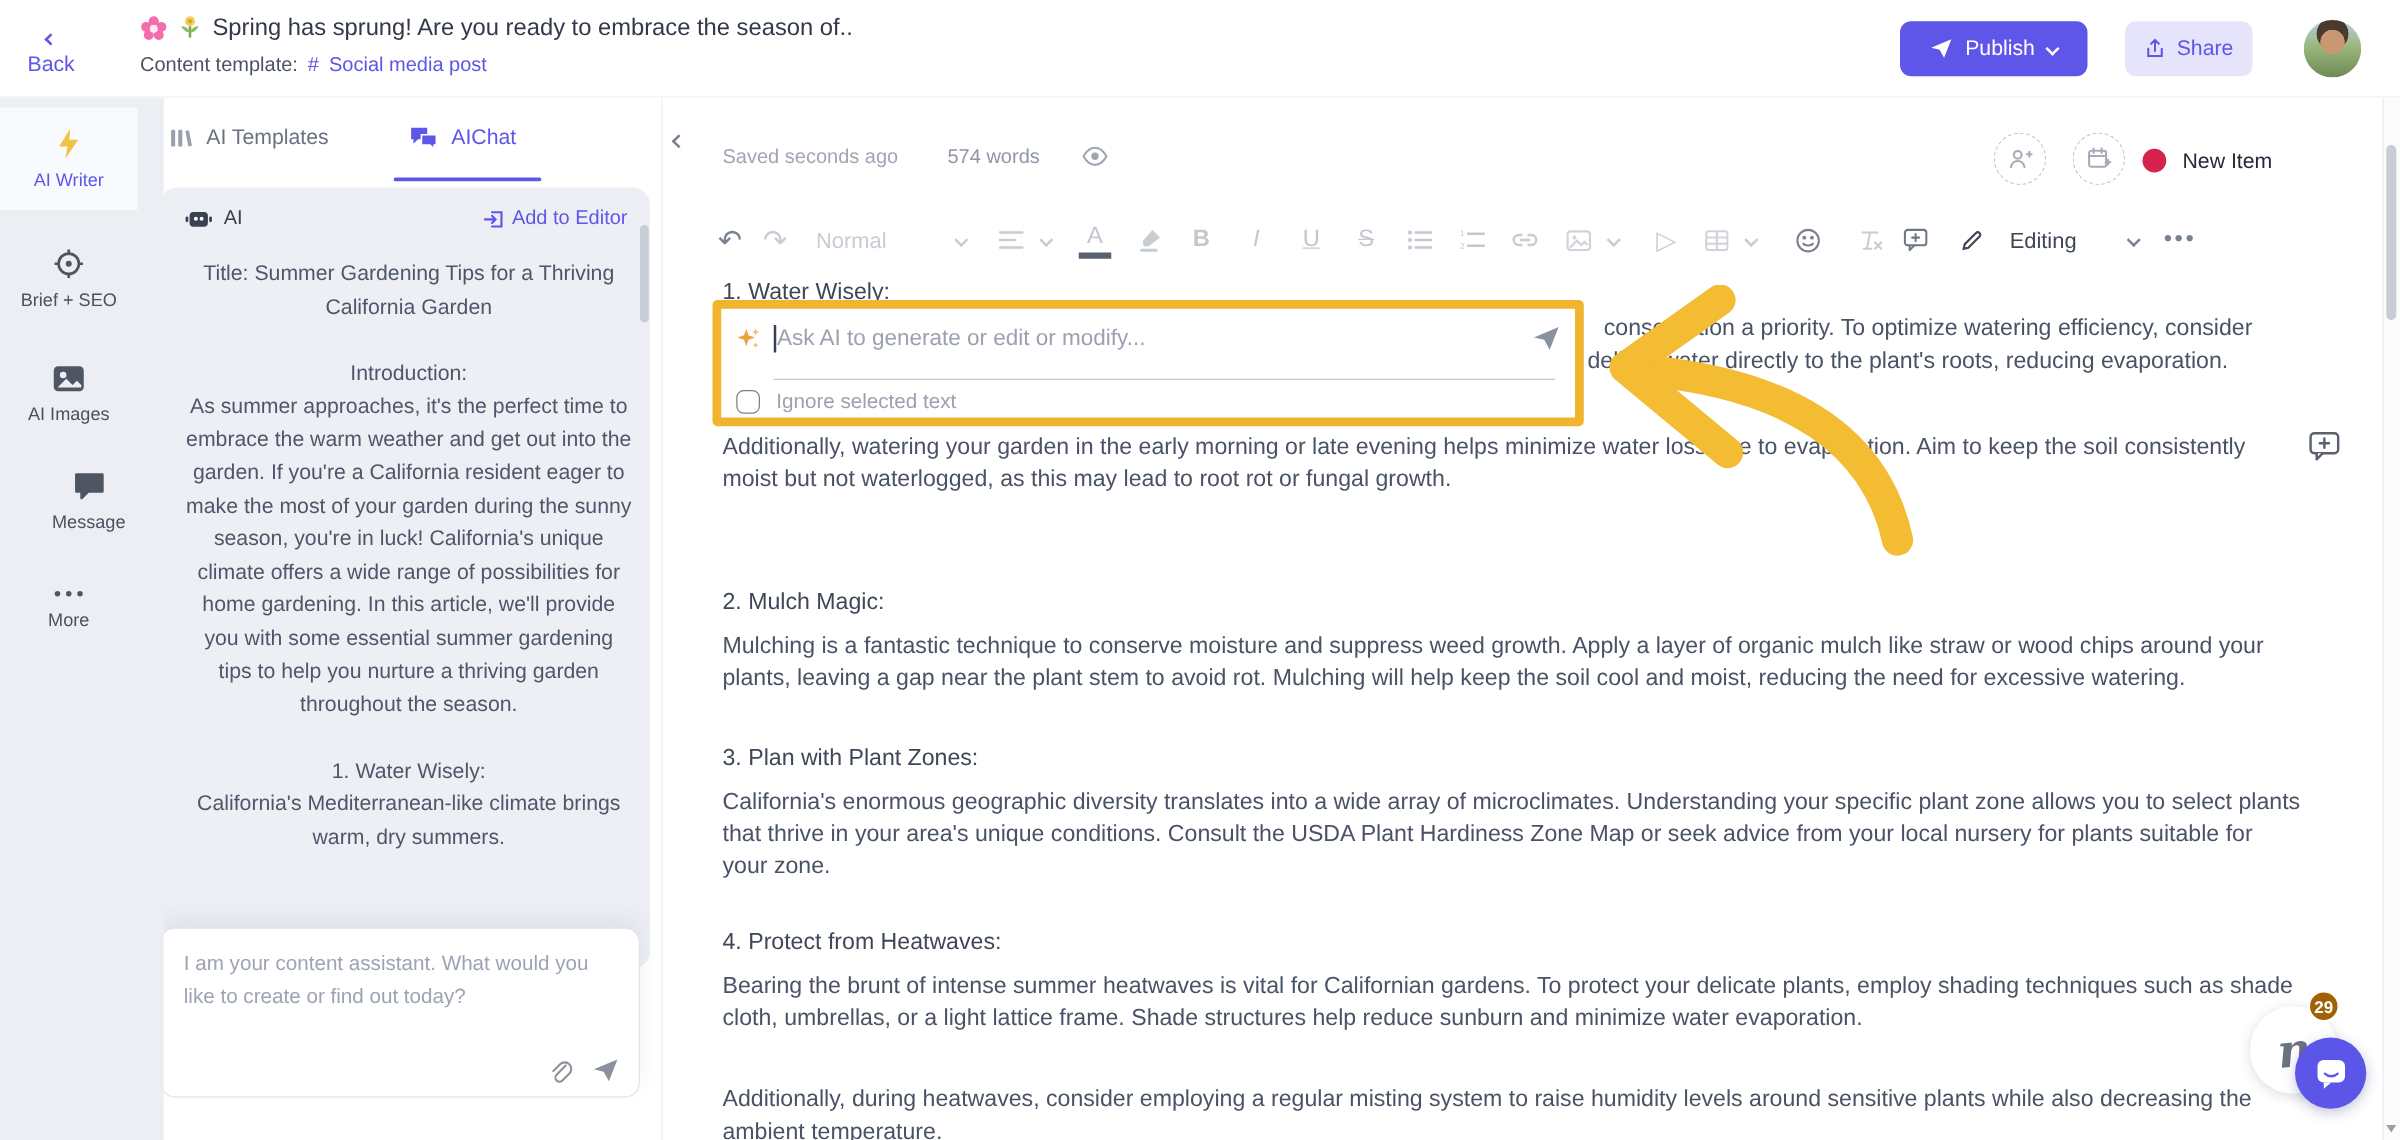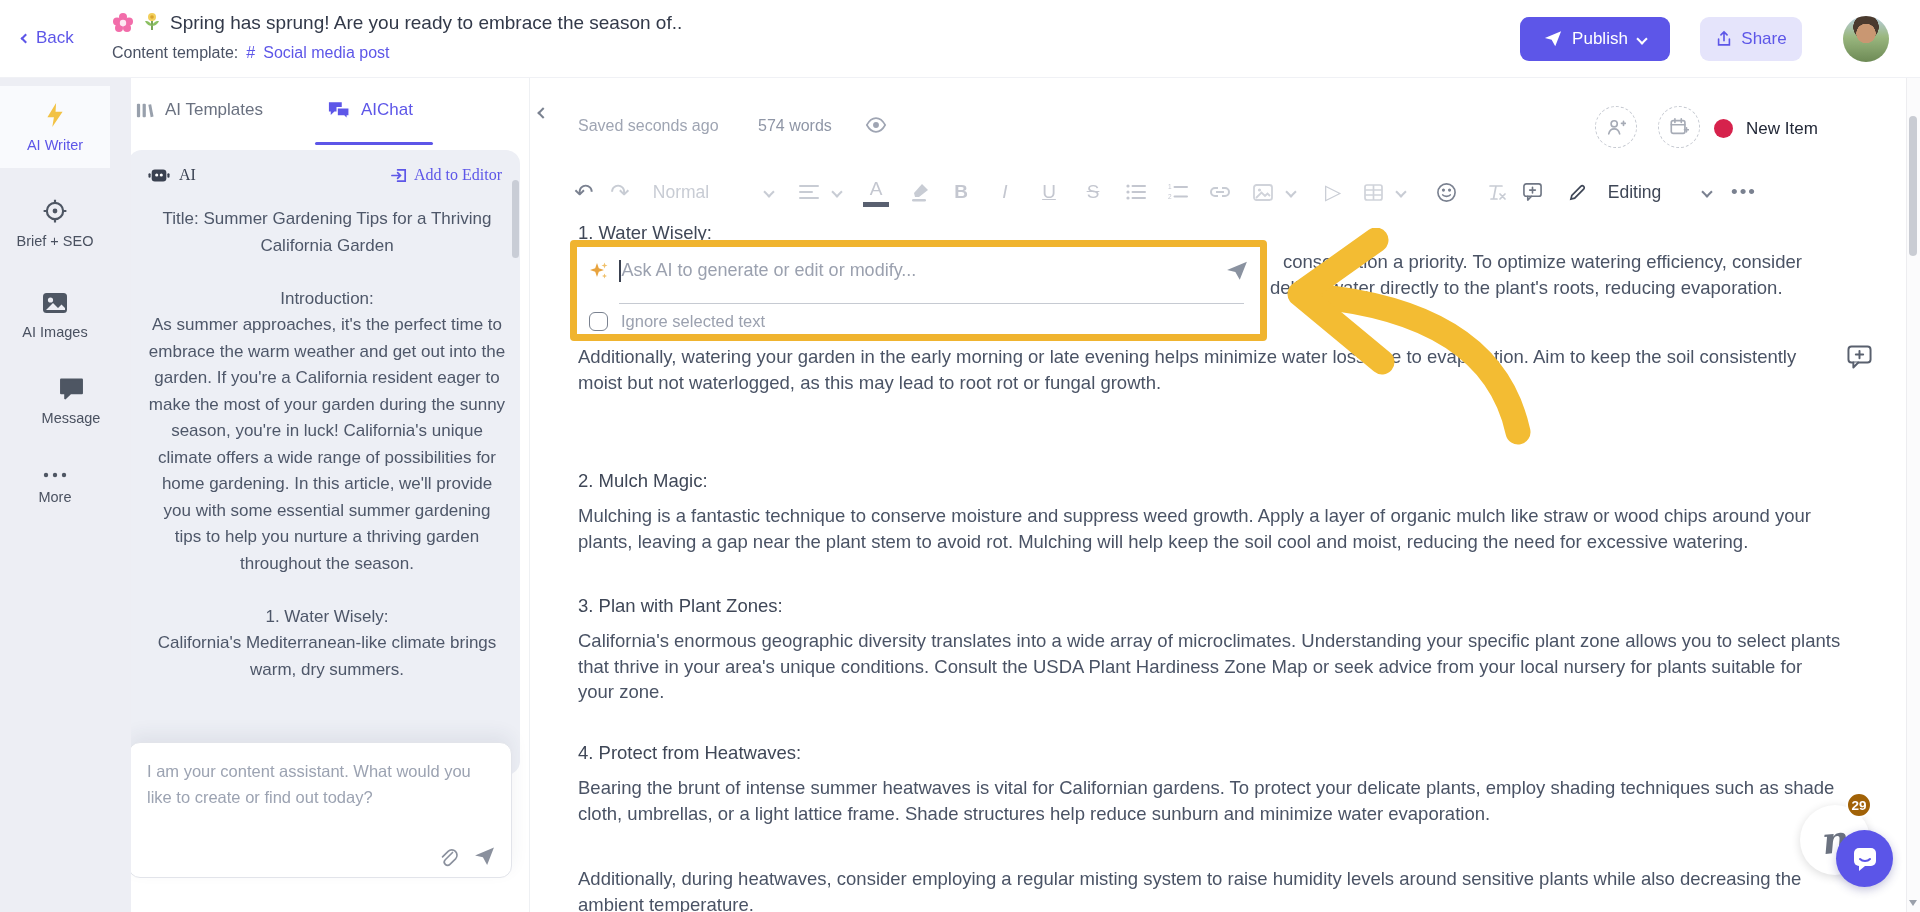--- a/index.html
+++ b/index.html
@@ -7,21 +7,21 @@
   body { font-family:"Liberation Sans", sans-serif; background:#fff; position:relative; color:#3c4352; }
   .abs { position:absolute; }
   .stage { position:absolute; inset:0; width:1920px; height:912px; overflow:hidden; }
 
   
   .chev { display:inline-block; width:8px; height:8px; border-right:2px solid currentColor; border-bottom:2px solid currentColor; transform:rotate(45deg); }
   .chev.left { transform:rotate(135deg); }
 
   
   .header { position:absolute; top:0; left:0; right:0; height:78px; background:#fff; border-bottom:1px solid #f0f1f5; z-index:40; }
-  .back { position:absolute; left:22px; top:28px; color:#5d56e8; font-size:17px; display:flex; align-items:center; gap:7px; cursor:pointer; }
+  .back { position:absolute; left:22px; top:28px; color:#5d56e8; font-size:17px; display:flex; align-items:center; gap:7px; cursor:pointer;flex-direction:column; }
   .back .chev { width:7px; height:7px; }
   .doc-title { position:absolute; left:112px; top:12px; font-size:19px; color:#323949; display:flex; align-items:center; gap:8px; white-space:nowrap; }
   .tpl-row { position:absolute; left:112px; top:44px; font-size:16px; color:#4a5264; display:flex; gap:8px; align-items:center; }
   .tpl-link { color:#5d56e8; cursor:pointer; }
   .btn-publish { position:absolute; left:1520px; top:17px; height:44px; width:150px; background:#5d56e8; border:none; border-radius:9px; color:#fff; font-size:17px; display:flex; align-items:center; justify-content:center; gap:10px; cursor:pointer; font-family:inherit; }
   .btn-share { position:absolute; left:1700px; top:17px; height:44px; width:102px; background:#e5e4fb; border:none; border-radius:9px; color:#5d56e8; font-size:17px; display:flex; align-items:center; justify-content:center; gap:8px; cursor:pointer; font-family:inherit; }
   .avatar { position:absolute; left:1843px; top:16px; width:46px; height:46px; border-radius:50%; background:
      radial-gradient(circle at 50% 38%, #c99772 0 26%, transparent 27%),
      radial-gradient(circle at 50% 24%, #4a3a2e 0 30%, transparent 31%),
      linear-gradient(180deg,#b9cfe0 0%,#9ab77f 45%,#6d8a55 100%);
@@ -32,21 +32,21 @@
   .rail-item { position:absolute; left:0; width:110px; height:82px; display:flex; flex-direction:column; align-items:center; justify-content:center; gap:9px; font-size:14.5px; color:#4a5160; cursor:pointer; }
   .rail-item.active { background:#f9fafd; color:#5d56e8; }
 
   
   .panel { position:absolute; top:78px; left:110px; width:420px; bottom:0; background:#fff; z-index:18; border-right:1px solid #eef0f3; }
   .tab { position:absolute; top:22px; font-size:17px; display:flex; align-items:center; gap:11px; cursor:pointer; }
   .tab.inactive { color:#6a7180; }
   .tab.active { color:#5d56e8; }
   .tab-underline { position:absolute; top:64px; left:205px; width:118px; height:3px; background:#5d56e8; border-radius:2px; }
   .ai-card { position:absolute; left:18px; top:72px; width:392px; height:625px; background:#edeff5; border-radius:14px; }
-  .ai-card-head { position:absolute; top:16px; left:20px; right:18px; display:flex; align-items:center;font-family:Liberation Serif, serif; }
+  .ai-card-head { position:absolute; top:16px; left:20px; right:18px; display:flex; align-items:center; }
   .ai-sender { font-size:16px; color:#3a4252; margin-left:9px; }
   .add-editor { margin-left:auto; color:#5d56e8; font-size:16px; display:flex; align-items:center; gap:6px; cursor:pointer; }
   .ai-card-text { position:absolute; top:56px; left:20px; width:358px; font-size:17px; line-height:26.5px; color:#4e5769; white-space:pre-line;text-align:center; }
   .panel-scroll { position:absolute; left:402px; top:102px; width:7px; height:78px; background:#c9cdd6; border-radius:4px; }
   .chat-input { position:absolute; left:18px; top:664px; width:384px; height:136px; background:#fff; border:1px solid #e2e4ea; border-radius:12px; box-shadow:0 -8px 18px rgba(40,50,80,.07); cursor:text; }
   .chat-ph { position:absolute; top:15px; left:18px; width:330px; font-size:16.5px; line-height:26px; color:#9ca3b2; }
   .chat-actions { position:absolute; right:16px; bottom:10px; display:flex; gap:16px; color:#8a909d; align-items:center; }
 
   
   .collapse { position:absolute; left:530px; top:96px; width:26px; height:34px; display:flex; align-items:center; justify-content:center; color:#7a8290; cursor:pointer; z-index:19; }

